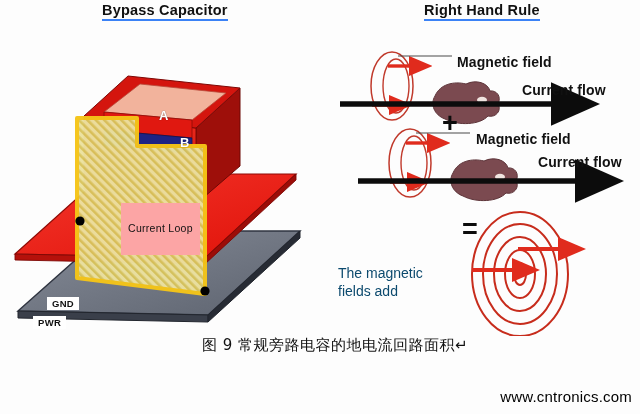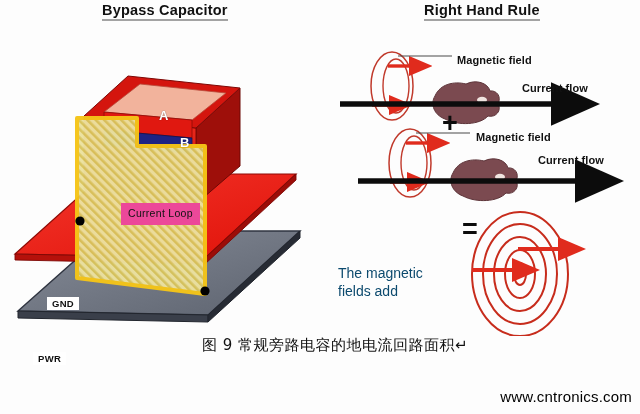--- a/index.html
+++ b/index.html
@@ -17,21 +17,21 @@
   }
 
   
   .panel-title {
     position: absolute;
     font-weight: bold;
     font-size: 14.5px;
     color: #111111;
     letter-spacing: 0.2px;
     white-space: nowrap;
-    border-bottom: 2px solid #a3a3a3;
+    border-bottom: 2px solid #3b82f6;
     padding-bottom: 1px;
   }
   #title-bypass { left: 102px; top: 2px; }
   #title-rhr    { left: 424px; top: 2px; text-align: right; }
 
   
   #left-panel {
     position: absolute;
     left: 0; top: 26px;
     width: 330px; height: 310px;
@@ -43,27 +43,27 @@
     background: #ffffff;
     color: #111111;
     font-size: 9.5px;
     font-weight: bold;
     letter-spacing: 0.3px;
     padding: 1.5px 5px 1.5px 5px;
     line-height: 1.1;
     white-space: nowrap;
   }
   #label-gnd { left: 47px; top: 232px; margin-top: 39px; }
-  #label-pwr { left: 33px; top: 290px; margin-top: 36px; }
+  #label-pwr { left: 33px; top: 290px; }
   #label-current-loop {
     left: 121px; top: 177px;
     font-size: 10.5px;
     font-weight: normal;
-    padding: 5px 7px;
-    background: #ec4899;
+    padding: 20px 7px;
+    background: #fca5a5;
   }
 
   .plate-letter {
     position: absolute;
     color: #ffffff;
     font-weight: bold;
     font-size: 13px;
     text-shadow: 0 0 1px rgba(0,0,0,0.6);
   }
   #letter-a { left: 159px; top: 82px; }
@@ -73,21 +73,21 @@
   #right-panel {
     position: absolute;
     left: 330px; top: 26px;
     width: 310px; height: 310px;
   }
   #right-svg { position: absolute; left: 0; top: 0; }
 
   .rhr-label {
     position: absolute;
     color: #111111;
-    font-size: 11px;
+    font-size: 14px;
     font-weight: bold;
     white-space: nowrap;
     letter-spacing: 0.1px;
   }
   #lbl-mag-1  { left: 127px; top: 28px; }
   #lbl-cur-1  { left: 192px; top: 56px; }
   #lbl-mag-2  { left: 146px; top: 105px; }
   #lbl-cur-2  { left: 208px; top: 128px; }
 
   #lbl-fields-add {

